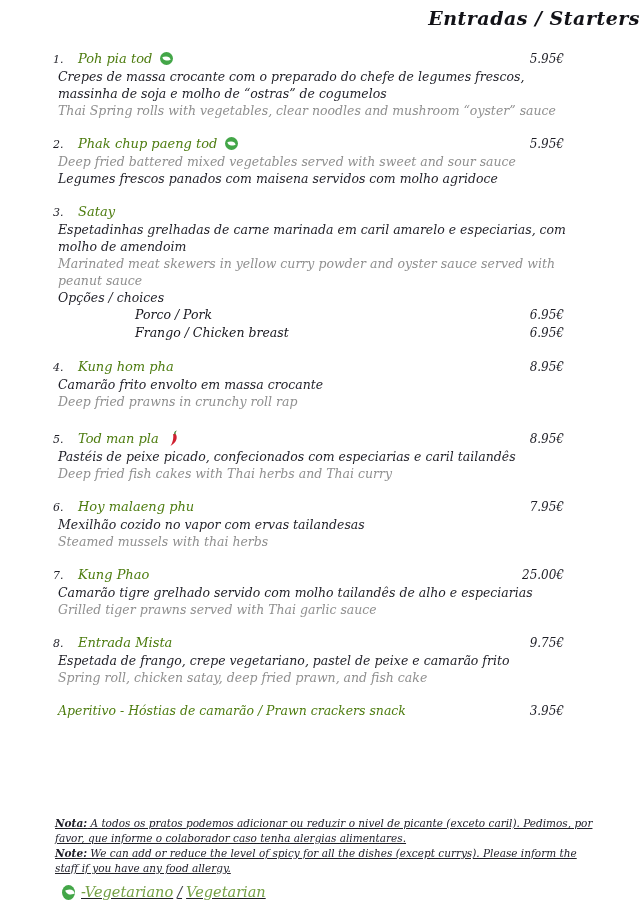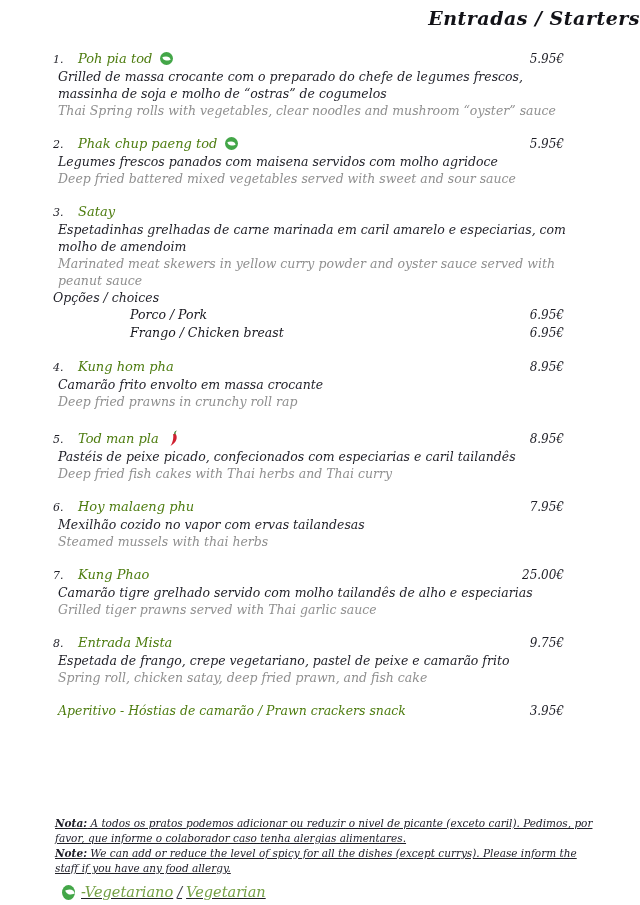--- a/index.html
+++ b/index.html
@@ -40,21 +40,21 @@
   .price {
     margin-left: auto;
     padding-right: 24px;
     font-size: 12px;
     color: #1e1e26;
     white-space: nowrap;
   }
   .desc { margin-left: 5px; width: 527px; }
   .desc.pt { color: #1e1e26; }
   .desc.en { color: #8f8f8f; }
-  .options { }
+  .options { margin-left: 5px; }
   .options-label { color: #1e1e26; }
   .opt-row { display: flex; align-items: baseline; margin-left: 77px; }
   .opt-name { color: #16161d; }
   
   .veg-icon {
     display: inline-block;
     width: 13px; height: 13px;
     background: #43a648;
     border-radius: 50%;
     position: relative;
@@ -114,34 +114,34 @@
 
 <div class="menu">
     <section class="menu-item">
     <div class="row header">
       <span class="num">1.</span>
       <span class="name">Poh pia tod</span>
       <span class="veg-icon"></span>
 
       <span class="price">5.95€</span>
     </div>
-    <div class="desc pt">Grilled de massa crocante com o preparado do chefe de legumes frescos, massinha de soja e molho de “ostras” de cogumelos</div>
+    <div class="desc pt">Crepes de massa crocante com o preparado do chefe de legumes frescos, massinha de soja e molho de “ostras” de cogumelos</div>
     <div class="desc en">Thai Spring rolls with vegetables, clear noodles and mushroom “oyster” sauce</div>
 
   </section>
     <section class="menu-item">
     <div class="row header">
       <span class="num">2.</span>
       <span class="name">Phak chup paeng tod</span>
       <span class="veg-icon"></span>
 
       <span class="price">5.95€</span>
     </div>
+    <div class="desc en">Deep fried battered mixed vegetables served with sweet and sour sauce</div>
     <div class="desc pt">Legumes frescos panados com maisena servidos com molho agridoce</div>
-    <div class="desc en">Deep fried battered mixed vegetables served with sweet and sour sauce</div>
 
   </section>
     <section class="menu-item">
     <div class="row header">
       <span class="num">3.</span>
       <span class="name">Satay</span>
 
     </div>
     <div class="desc pt">Espetadinhas grelhadas de carne marinada em caril amarelo e especiarias, com molho de amendoim</div>
     <div class="desc en">Marinated meat skewers in yellow curry powder and oyster sauce served with peanut sauce</div>

